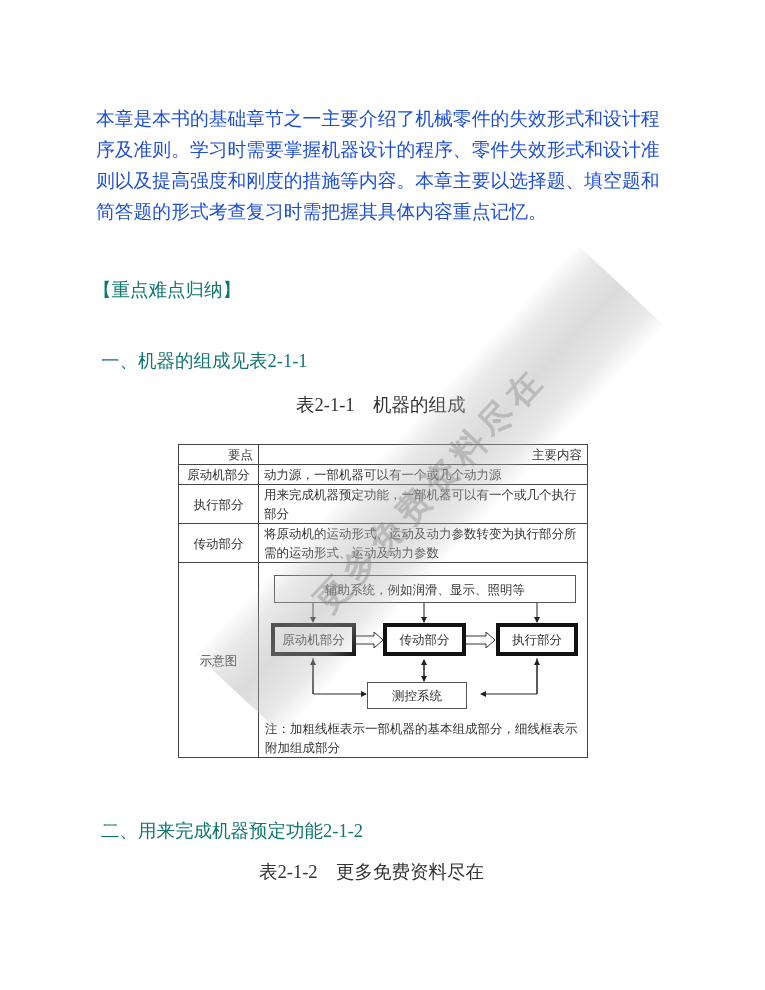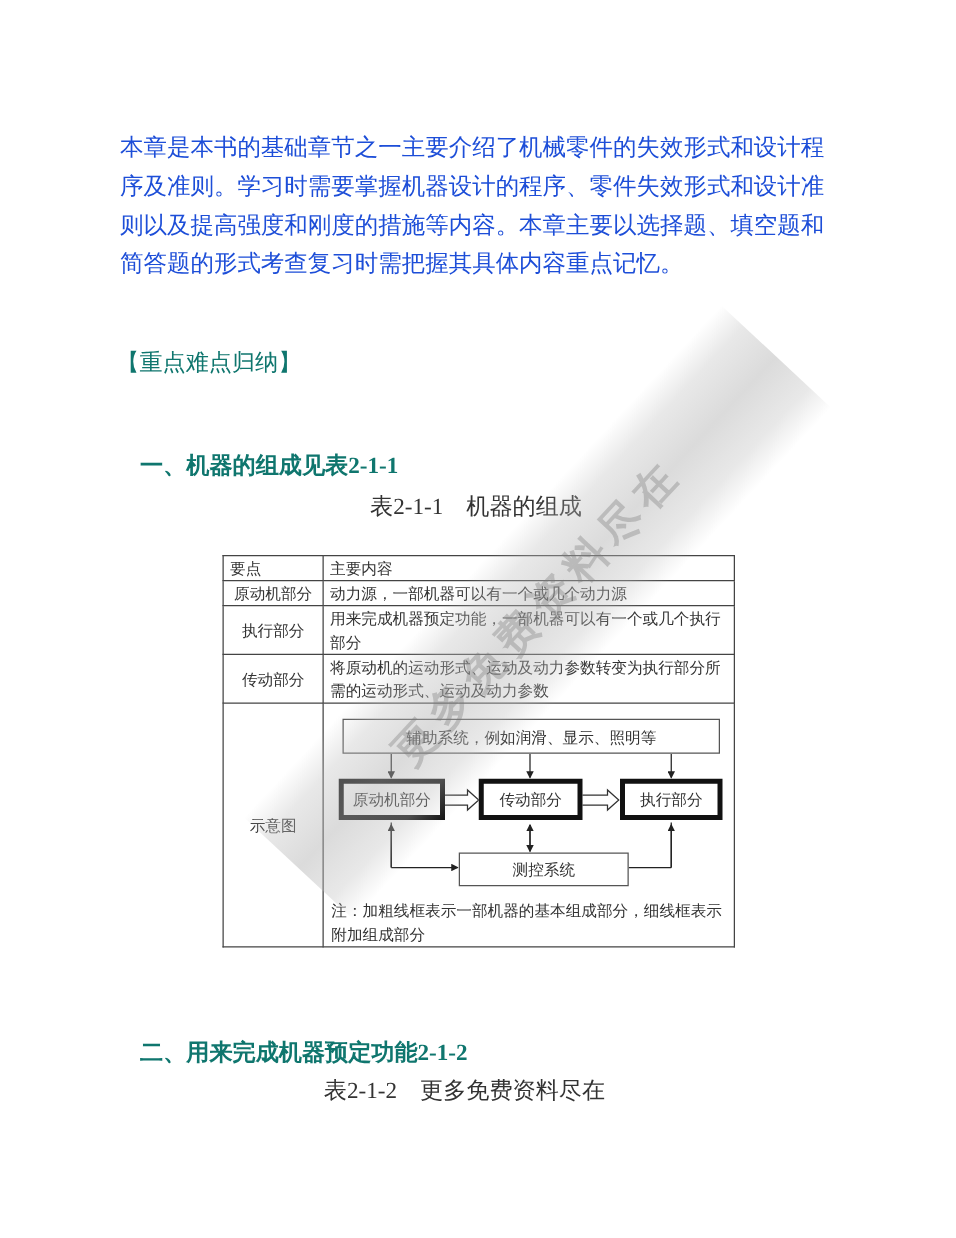--- a/index.html
+++ b/index.html
@@ -21,41 +21,40 @@
     }
     .intro {
       position: absolute; left: 96px; top: 103px; width: 570px;
       font-size: 18.8px; line-height: 31px; color: #1d4ed8; margin: 0;
     }
     .teal { color: #0f766e; }
     .section-key {
       position: absolute; left: 93px; top: 277px; font-size: 18.5px; margin: 0;
     }
     .h1 {
-      position: absolute; left: 96px; top: 343px; font-size: 18.5px; margin: 16px;
+      position: absolute; left: 96px; top: 343px; font-size: 18.5px; margin: 5px;
       font-family: "Liberation Serif", "DejaVu Sans", serif;
-      font-weight: bold;
     }
     .h1 .cn { font-family: "DejaVu Sans", sans-serif; }
     .caption {
       position: absolute; font-size: 18.5px; color: #333333; margin: 0; white-space: pre;
       font-family: "Liberation Serif", "DejaVu Sans", serif;
     }
     .caption .cn { font-family: "DejaVu Sans", sans-serif; }
     table.t {
       position: absolute; left: 178px; top: 444px; width: 410px;
       border-collapse: collapse; font-size: 12.5px; color: #333;
       font-family: "DejaVu Sans", sans-serif;
       background: transparent;
     }
     table.t td, table.t th {
       border: 1px solid #444; padding: 0 5px; line-height: 19px; vertical-align: middle;
       font-weight: normal;
     }
-    table.t th { text-align: left; height: 18px; }
+    table.t th { text-align: right; height: 18px; }
     table.t td.key { text-align: center; width: 69px; }
     table.t td.val { text-align: left; }
     .diagram-cell { position: relative; height: 194px; padding: 0 !important; vertical-align: top !important; }
     .dg { position: absolute; left: 0; top: 0; width: 100%; height: 100%; }
     .box {
       position: absolute; background: #fff; display: flex; align-items: center; justify-content: center;
       font-size: 12.5px; color: #333; box-sizing: border-box;
     }
     .thin { border: 1px solid #555; }
     .thick { border: 4px solid #111; }
@@ -121,21 +120,21 @@
           <line x1="165" y1="97" x2="165" y2="118" stroke="#222" stroke-width="1" marker-end="url(#ah)"></line>
           <line x1="165" y1="118" x2="165" y2="97" stroke="#222" stroke-width="1" marker-end="url(#ah)"></line>
           <line x1="278" y1="95" x2="278" y2="131" stroke="#222" stroke-width="1"></line>
           <line x1="278" y1="131" x2="222" y2="131" stroke="#222" stroke-width="1" marker-end="url(#ah)"></line>
           <line x1="278" y1="131" x2="278" y2="97" stroke="#222" stroke-width="1" marker-end="url(#ah)"></line>
         </svg>
         <div class="box thin" style="left:15px; top:12px; width:302px; height:28px;">辅助系统，例如润滑、显示、照明等</div>
         <div class="box thick" style="left:12px; top:60px; width:85px; height:33px;">原动机部分</div>
         <div class="box thick" style="left:124px; top:60px; width:83px; height:33px;">传动部分</div>
         <div class="box thick" style="left:237px; top:60px; width:82px; height:33px;">执行部分</div>
-        <div class="box thin" style="left:108px; top:119px; width:136px; height:27px;">测控系统</div>
+        <div class="box thin" style="left:108px; top:119px; width:100px; height:27px;">测控系统</div>
         <div class="note">注：加粗线框表示一部机器的基本组成部分，细线框表示附加组成部分</div>
       </div>
     </td>
   </tr>
 </tbody>
   </table>
 
 <p class="h1 teal" style="top:813px;"><span class="cn">二、用来完成机器预定功能</span><span>2-1-2</span></p>
 
 <p class="caption" style="left:259px; top:859px;"><span>表2-1-2</span>    <span class="cn">更多免费资料尽在</span></p>

